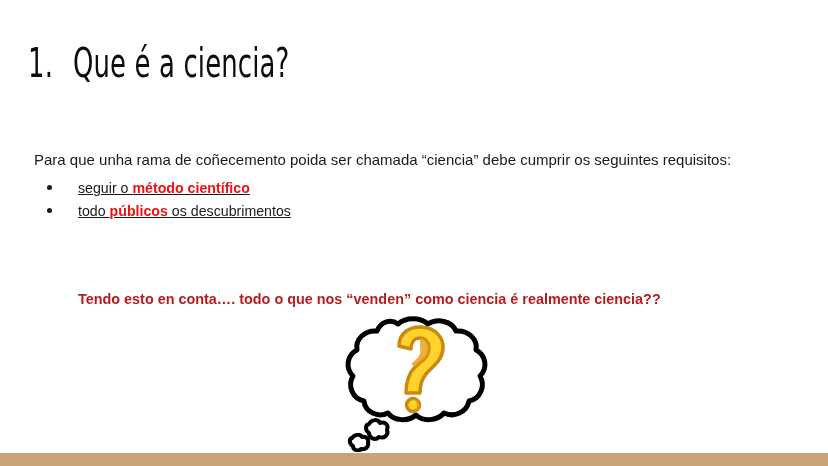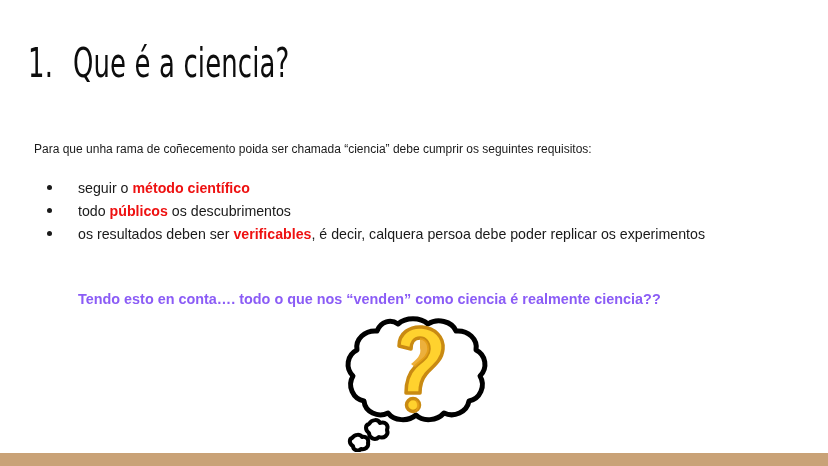--- a/index.html
+++ b/index.html
@@ -50,38 +50,39 @@
     transform: scaleX(0.72);
     transform-origin: left center;
     white-space: nowrap;
     margin-left: -10px;
   }
 
   
   .intro {
     position: absolute;
     left: 34px;
-    top: 126px;
+    top: 134px;
     width: 758px;
-    font-size: 12px;
+    font-size: 15px;
     line-height: 22px;
     text-align: justify;
     text-justify: inter-word;
     color: #1a1a1a;
   }
 
   
   .bullets {
     position: absolute;
     left: 40px;
     top: 177px;
     width: 752px;
     margin: 0;
     padding: 0;
     list-style: none;
+    text-decoration: underline;
   }
   .bullets li {
     position: relative;
     padding-left: 38px;
     font-size: 14.2px;
     line-height: 22px;
     text-align: justify;
     text-justify: inter-word;
     color: #1a1a1a;
     margin-bottom: 1px;
@@ -101,21 +102,21 @@
   }
 
   
   .question-line {
     position: absolute;
     left: 78px;
     top: 288px;
     font-size: 14.4px;
     line-height: 22px;
     font-weight: bold;
-    color: #8b5cf6;
+    color: #b91c1c;
     white-space: nowrap;
   }
 
   
   .bubble-wrap {
     position: absolute;
     left: 336px;
     top: 316px;
     width: 160px;
     height: 136px;
@@ -143,23 +144,20 @@
   </div>
 
   <p class="intro">Para que unha rama de coñecemento poida ser chamada “ciencia” debe cumprir os seguintes requisitos:</p>
 
   <ul class="bullets">
     <li>
       <span class="dot"></span><span>seguir o </span><span class="hl">método científico</span><span></span>
     </li>
     <li>
       <span class="dot"></span><span>todo </span><span class="hl">públicos</span><span> os descubrimentos</span>
-    </li>
-    <li>
-      <span class="dot"></span><span>os resultados deben ser </span><span class="hl">verificables</span><span>, é decir, calquera persoa debe poder replicar os experimentos</span>
     </li>
   </ul>
 
   <div class="question-line">Tendo esto en conta…. todo o que nos “venden” como ciencia é realmente ciencia??</div>
 
   <div class="bubble-wrap">
     <svg width="160" height="136" viewBox="0 0 160 136" xmlns="http://www.w3.org/2000/svg">
       <g>
         <path d="M62 8
                  C70 1, 84 1, 92 8

